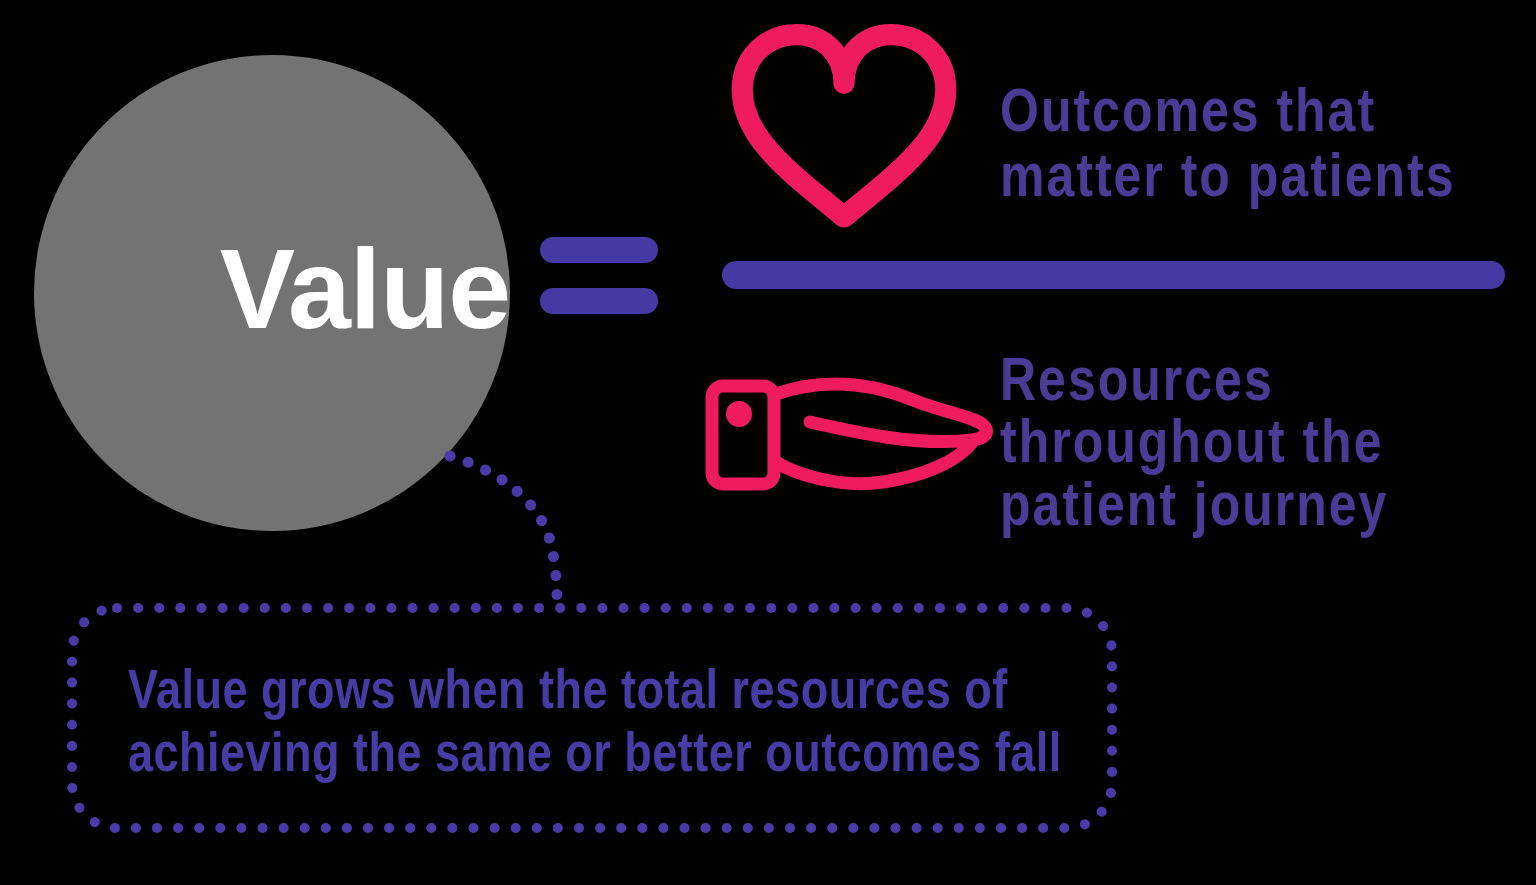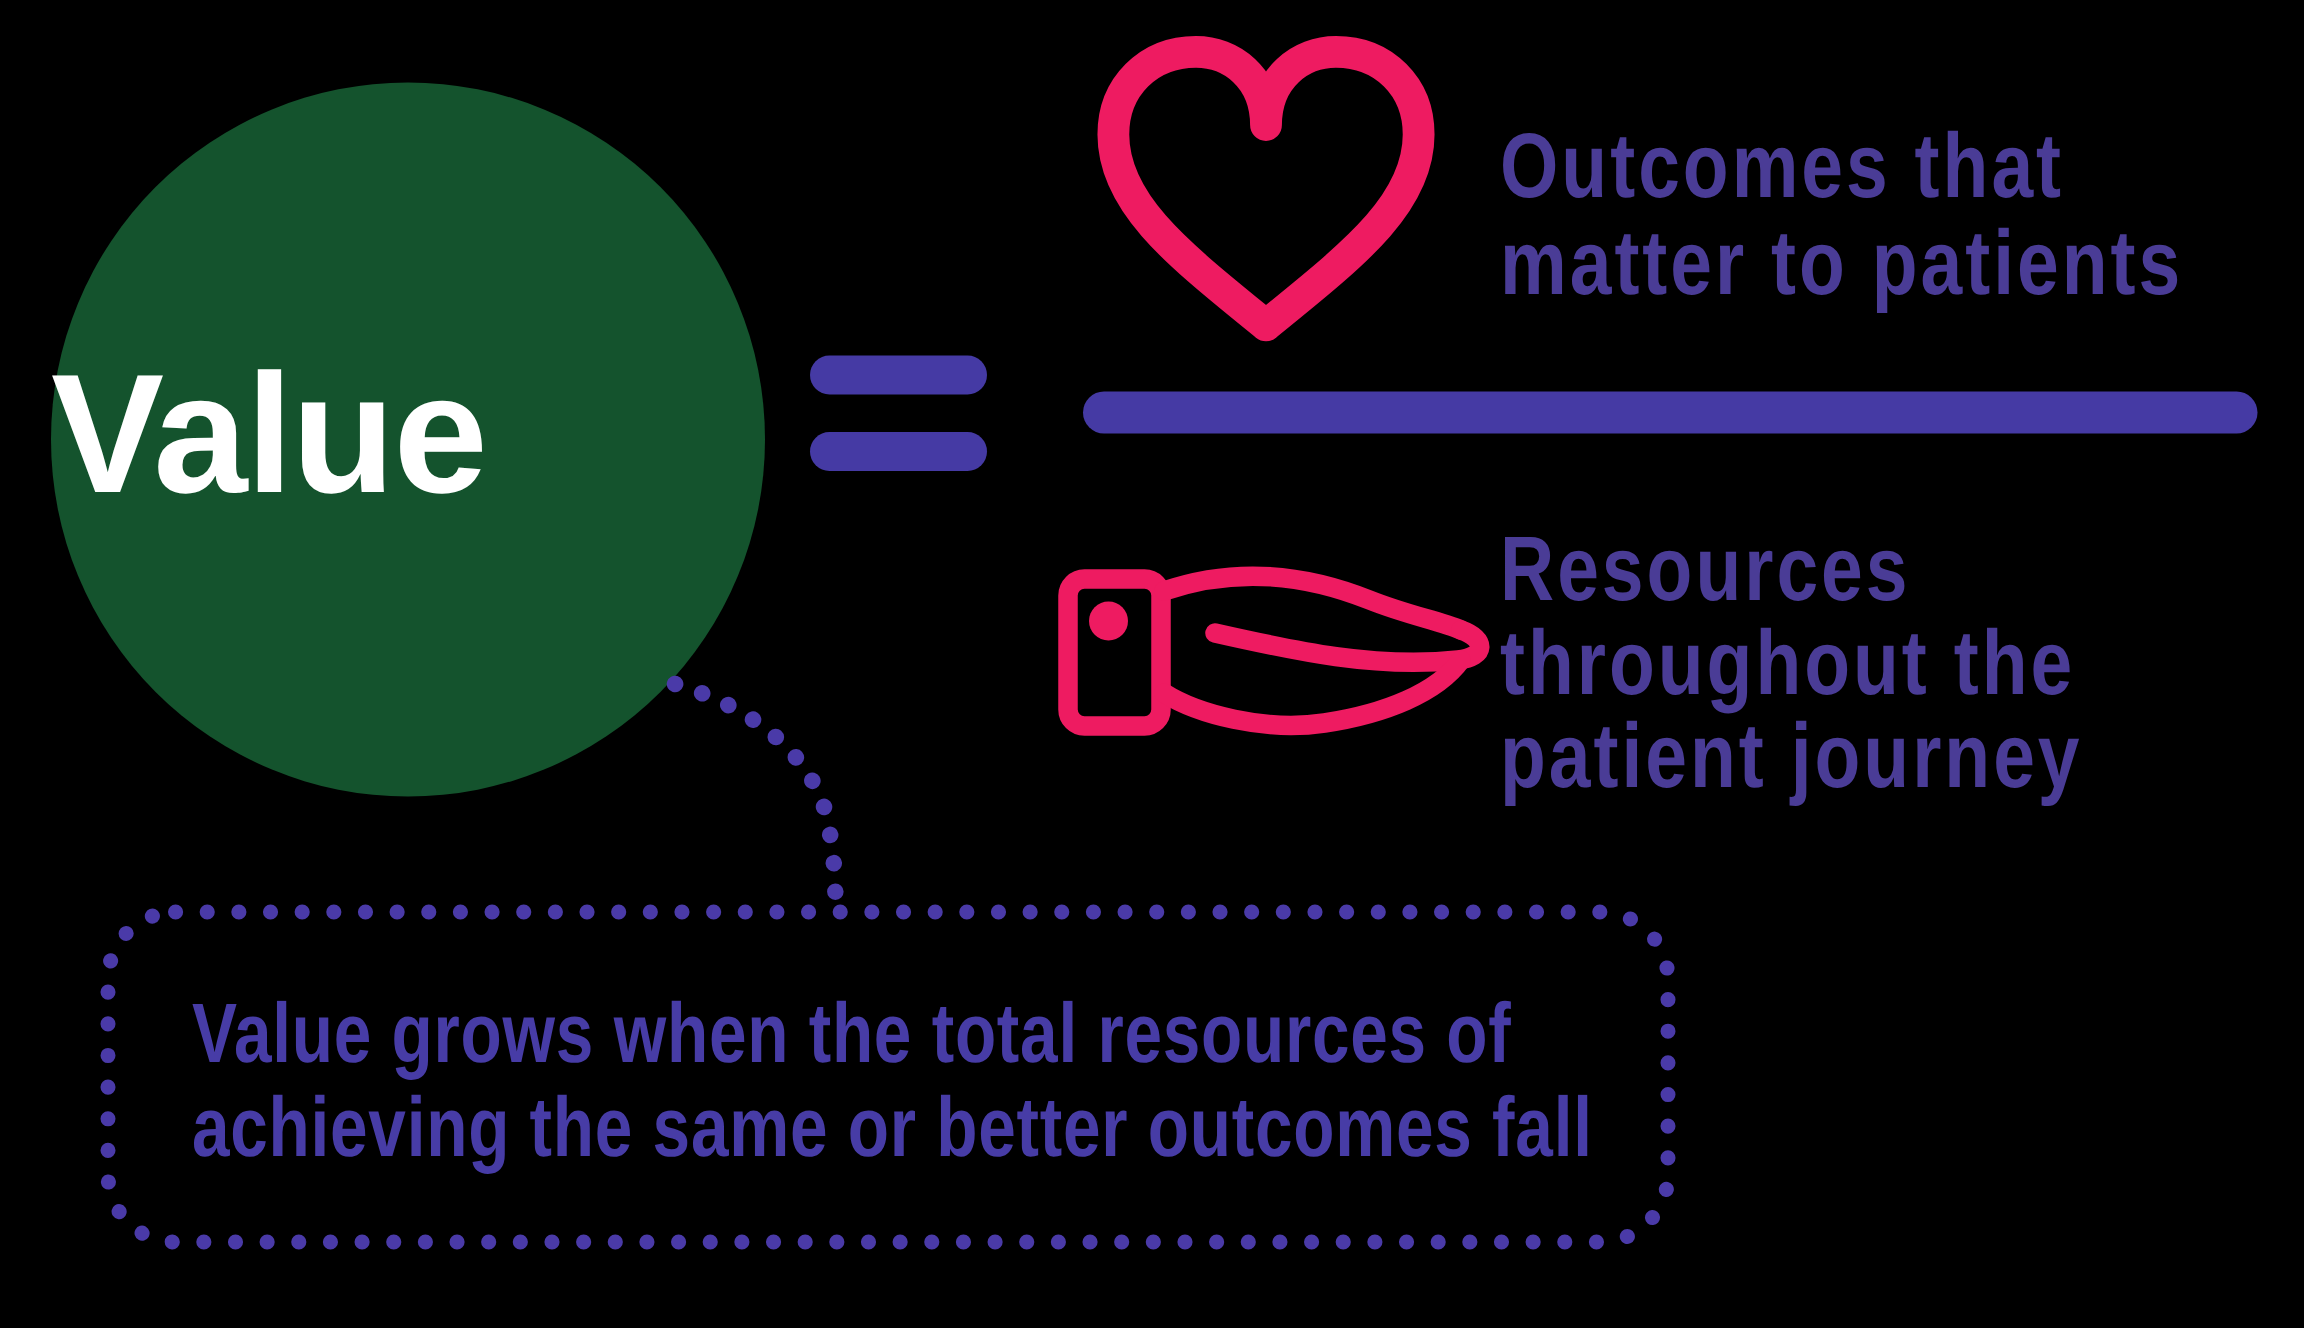--- a/index.html
+++ b/index.html
@@ -3,22 +3,22 @@
 <meta charset="utf-8">
 <style>
   html,body{margin:0;padding:0;background:#000;}
   #canvas{
     position:relative;width:1536px;height:885px;background:#000000;
     overflow:hidden;font-family:"Liberation Sans",sans-serif;
   }
   
   .value-circle{
     position:absolute;left:34px;top:55px;width:476px;height:476px;
-    border-radius:50%;background:#14532d;
-    display:flex;align-items:center;justify-content:flex-start;
+    border-radius:50%;background:#737373;
+    display:flex;align-items:center;justify-content:flex-end;
   }
   .value-label{
     color:#FFFFFF;font-size:113px;font-weight:bold;letter-spacing:-1px;
     transform:translateY(-4px);
   }
   
   .eq-bar{position:absolute;width:118px;height:26px;border-radius:13px;background:#453AA4;}
   .eq-top{left:540px;top:237px;}
   .eq-bottom{left:540px;top:288px;}
   

